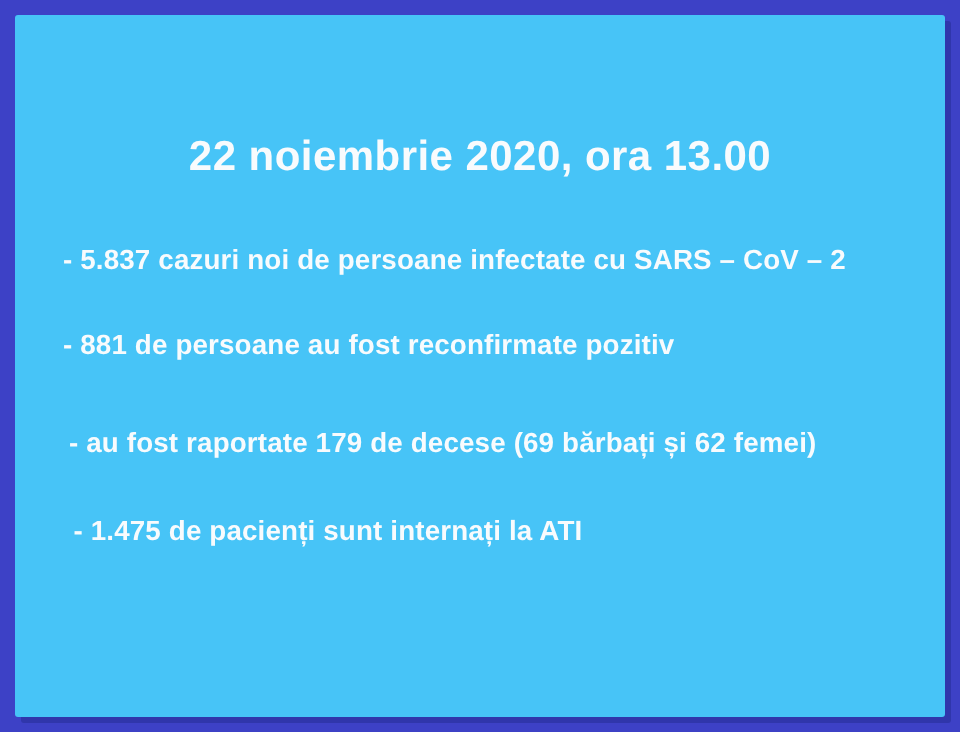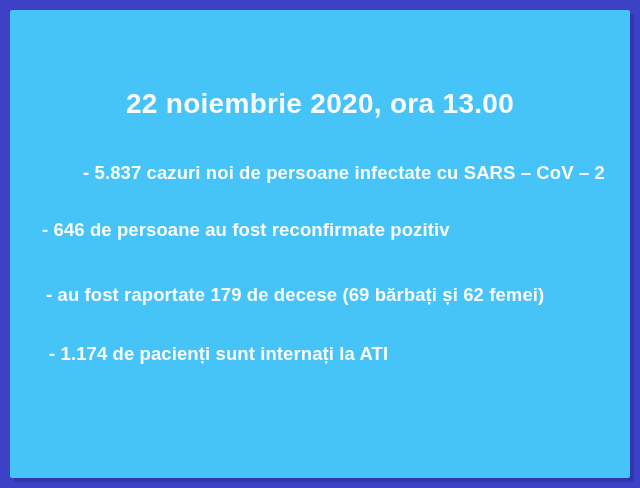--- a/index.html
+++ b/index.html
@@ -42,29 +42,29 @@
     white-space: nowrap;
   }
   .stat-line {
     position: absolute;
     font-size: 18.5px;
     font-weight: 700;
     letter-spacing: 0.1px;
     color: var(--text);
     white-space: nowrap;
   }
-  .line-0 { top: 152px; left: 32px; margin-left: 41px; }
+  .line-0 { top: 152px; left: 32px; }
   .line-1 { top: 209px; left: 32px; }
   .line-2 { top: 274px; left: 36px; }
   .line-3 { top: 333px; left: 39px; }
 </style>
 </head>
 <body>
 
 <div class="frame">
   <div class="panel">
     <h1 class="title">22 noiembrie 2020, ora 13.00</h1>
     <div class="stat-line line-0">- 5.837 cazuri noi de persoane infectate cu SARS – CoV – 2</div>
-    <div class="stat-line line-1">- 646 de persoane au fost reconfirmate pozitiv</div>
+    <div class="stat-line line-1">- 881 de persoane au fost reconfirmate pozitiv</div>
     <div class="stat-line line-2">- au fost raportate 179 de decese (69 bărbați și 62 femei)</div>
-    <div class="stat-line line-3">- 1.174 de pacienți sunt internați la ATI</div>
+    <div class="stat-line line-3">- 1.475 de pacienți sunt internați la ATI</div>
   </div>
 </div>
 
 </body></html>

